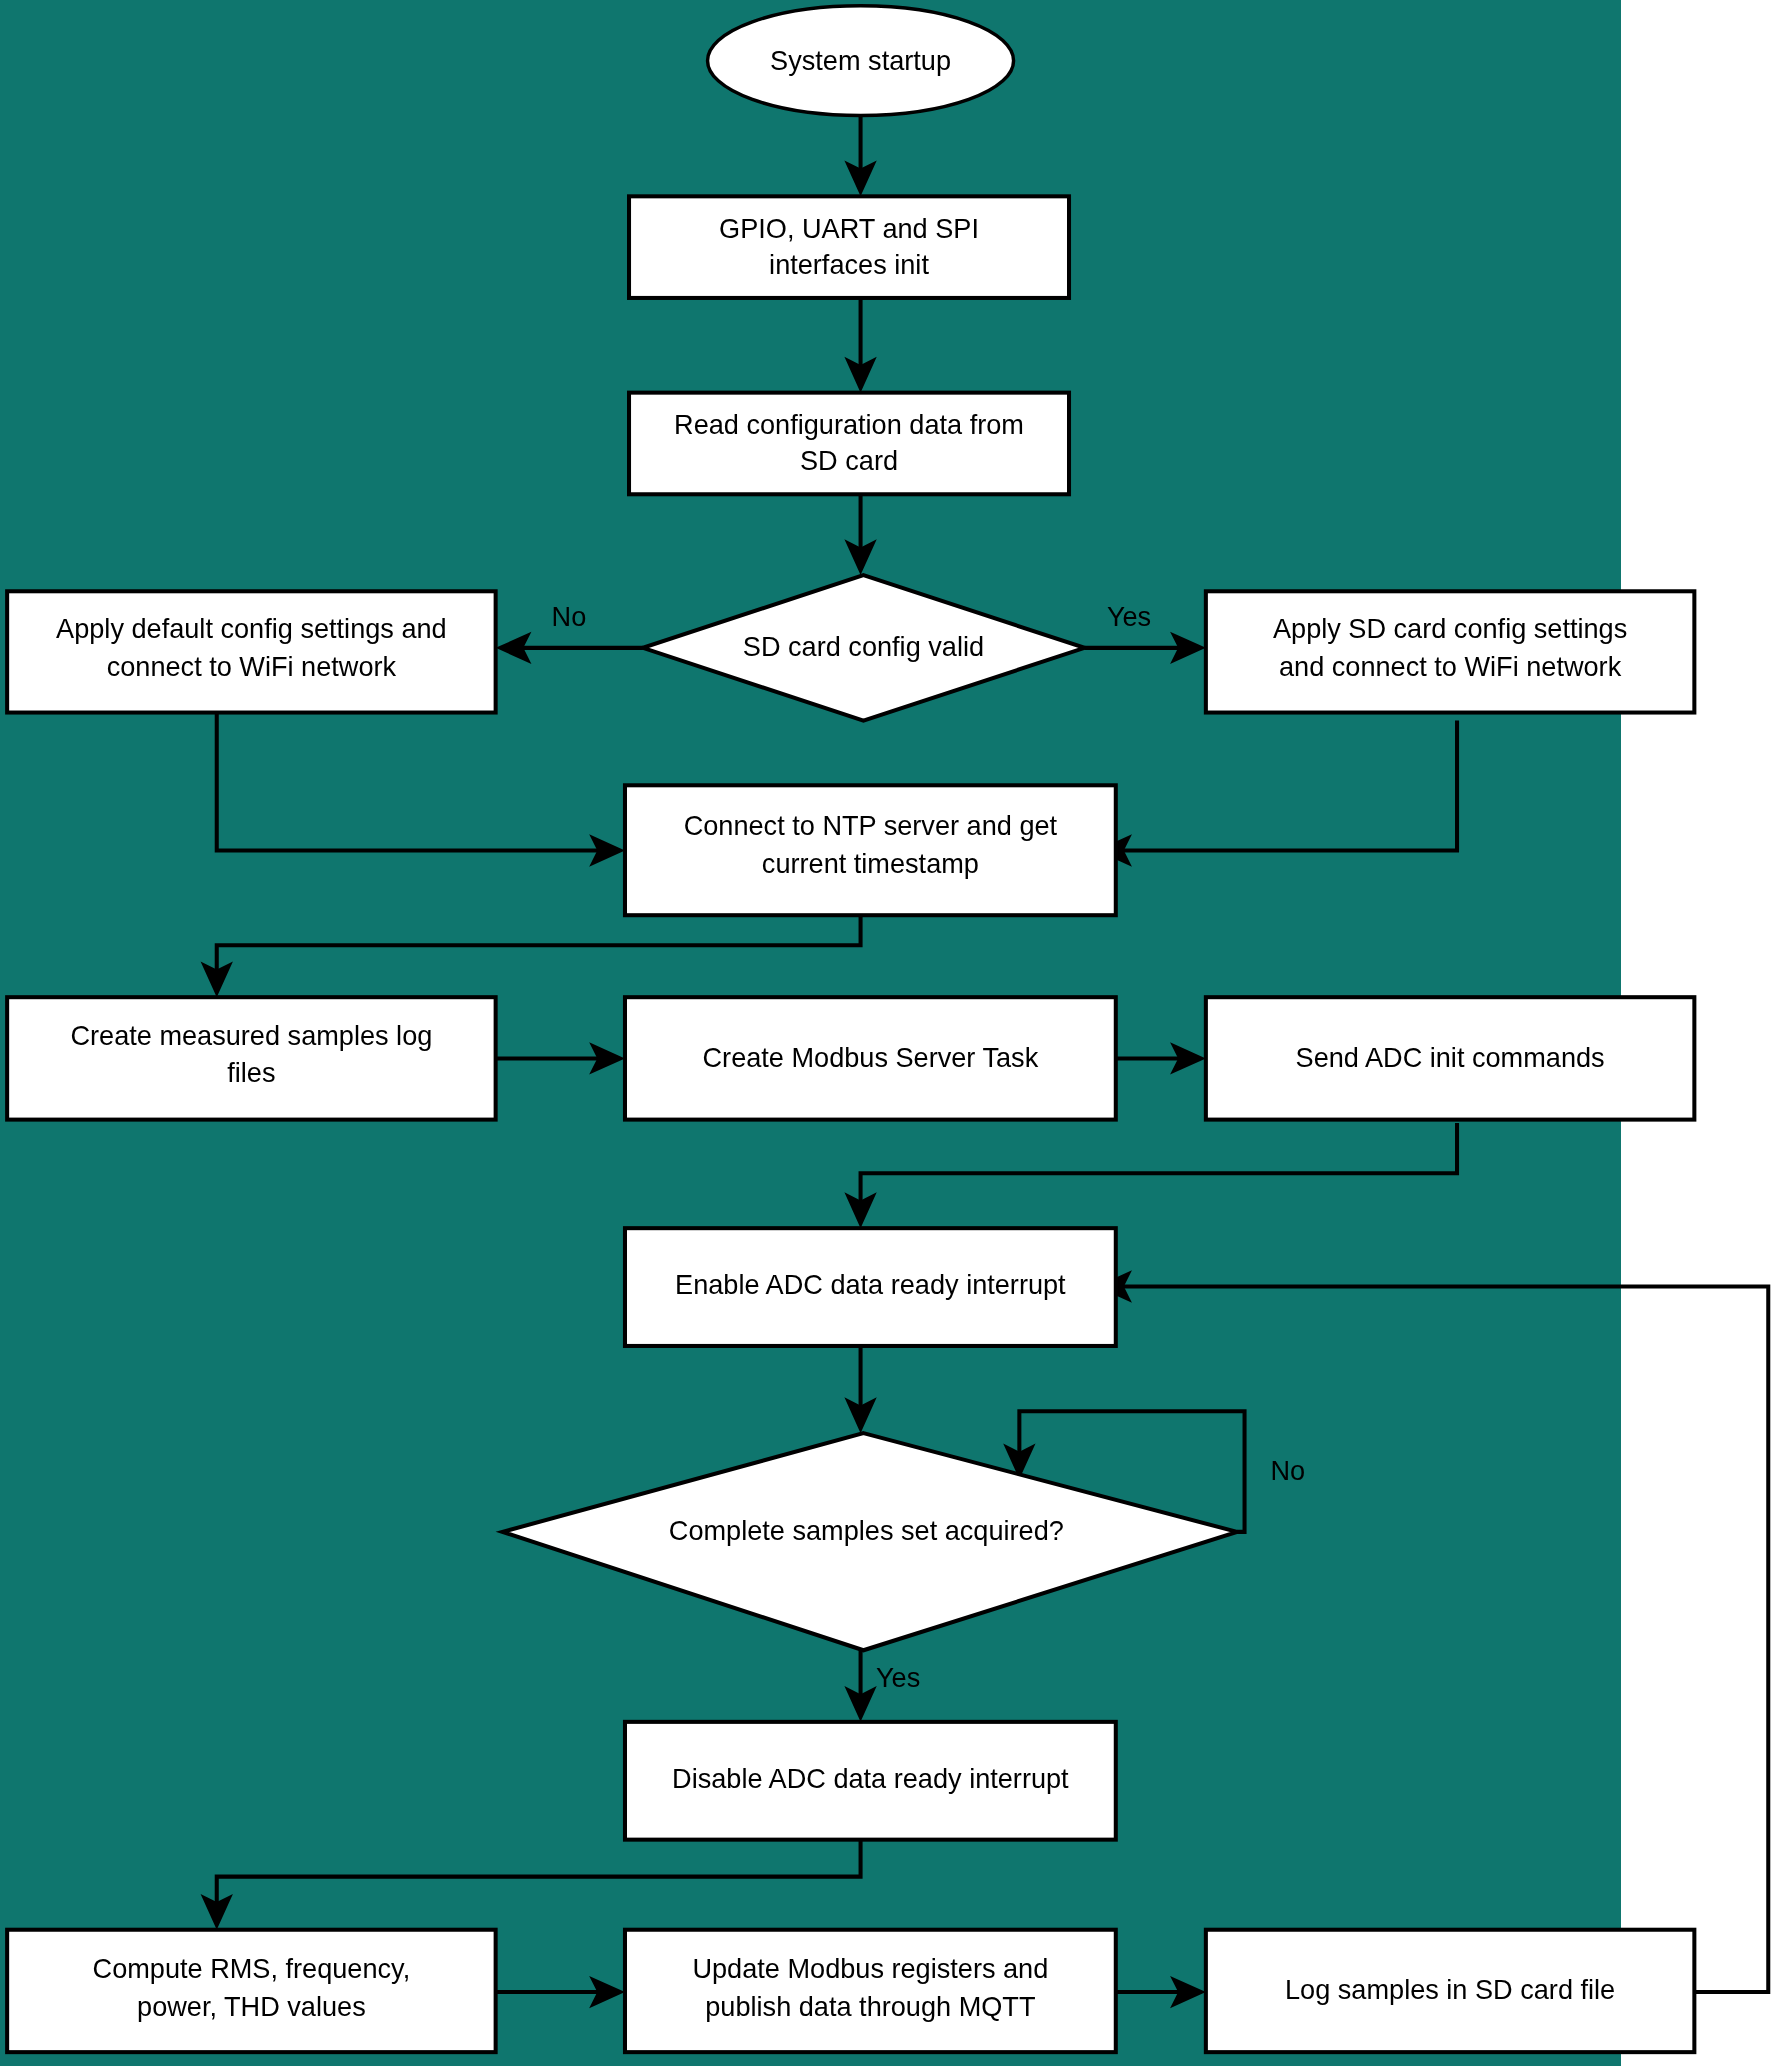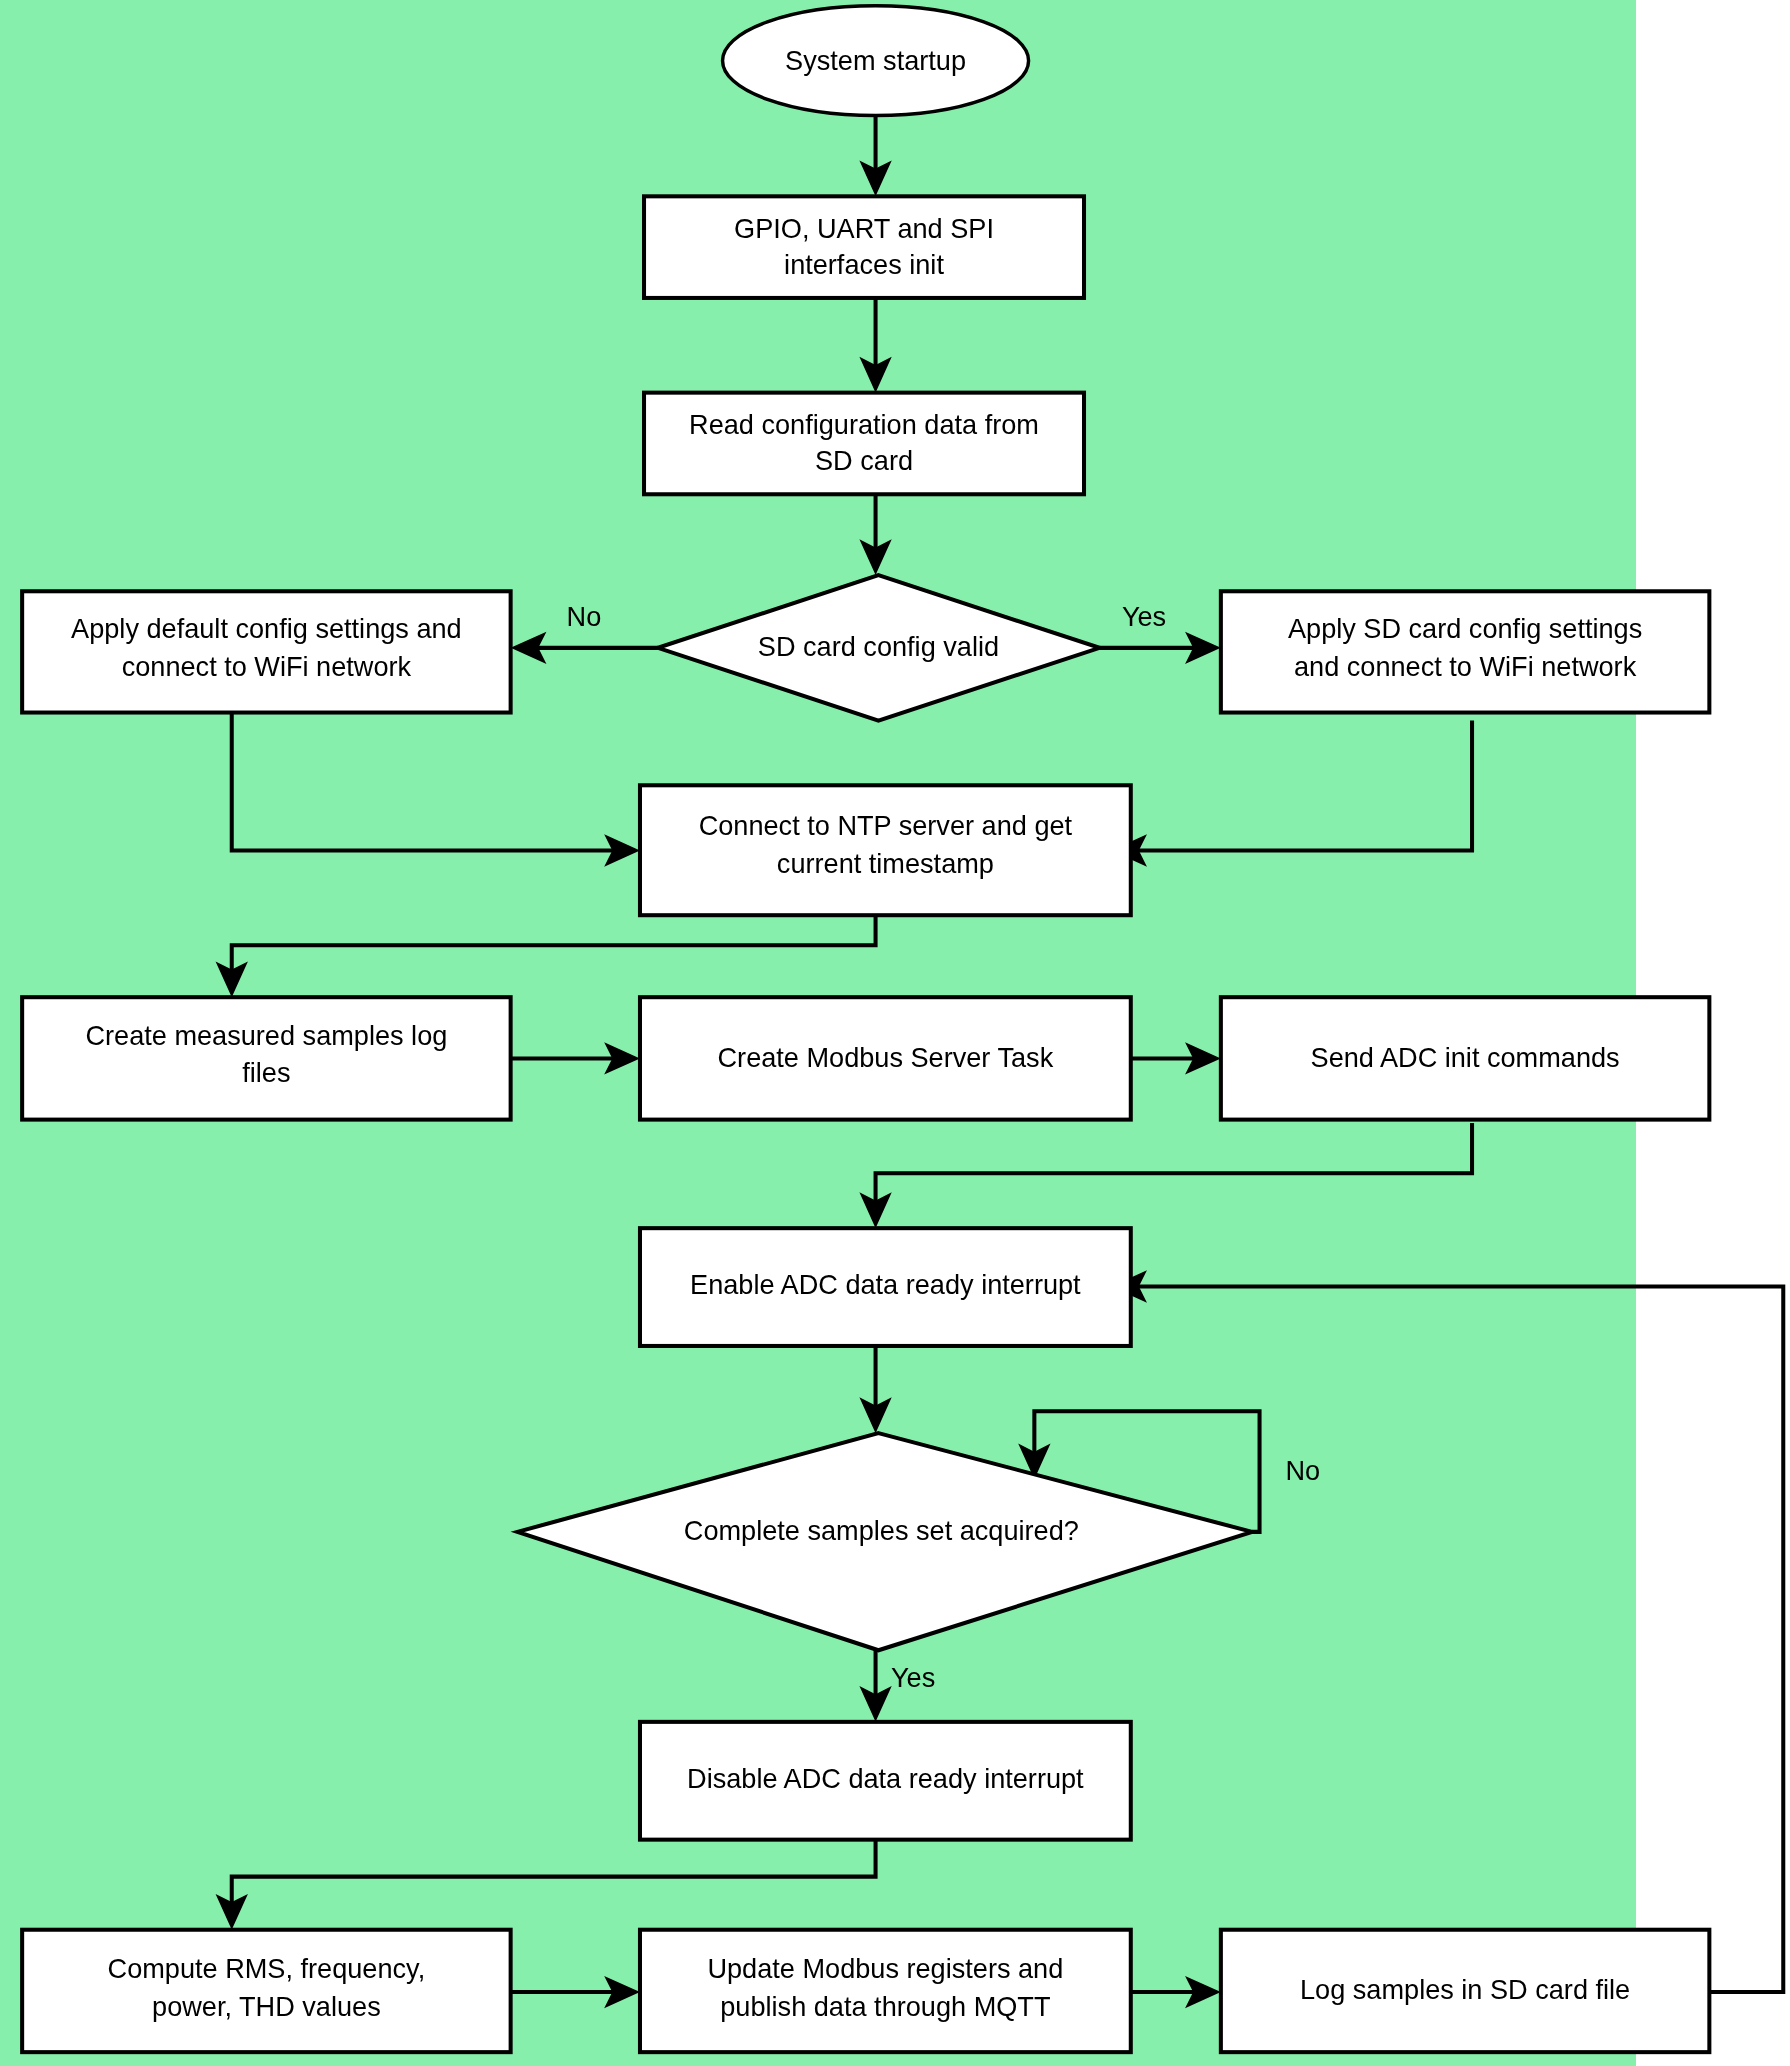--- a/index.html
+++ b/index.html
@@ -4,23 +4,22 @@
 <style>
   html, body {
     margin: 0;
     padding: 0;
     background: #ffffff;
   }
   #flow-root {
     width: 1621px;
     height: 2066px;
     position: relative;
-    background: #86efac;
+    background: #0f766e;
     font-family: "Liberation Sans", sans-serif;
-    padding-left: 15px;
   }
   svg#flow-svg {
     display: block;
     width: 1791px;
     height: 2066px;
   }
   .node-shape {
     fill: #ffffff;
     stroke: #000000;
     stroke-width: 7;

